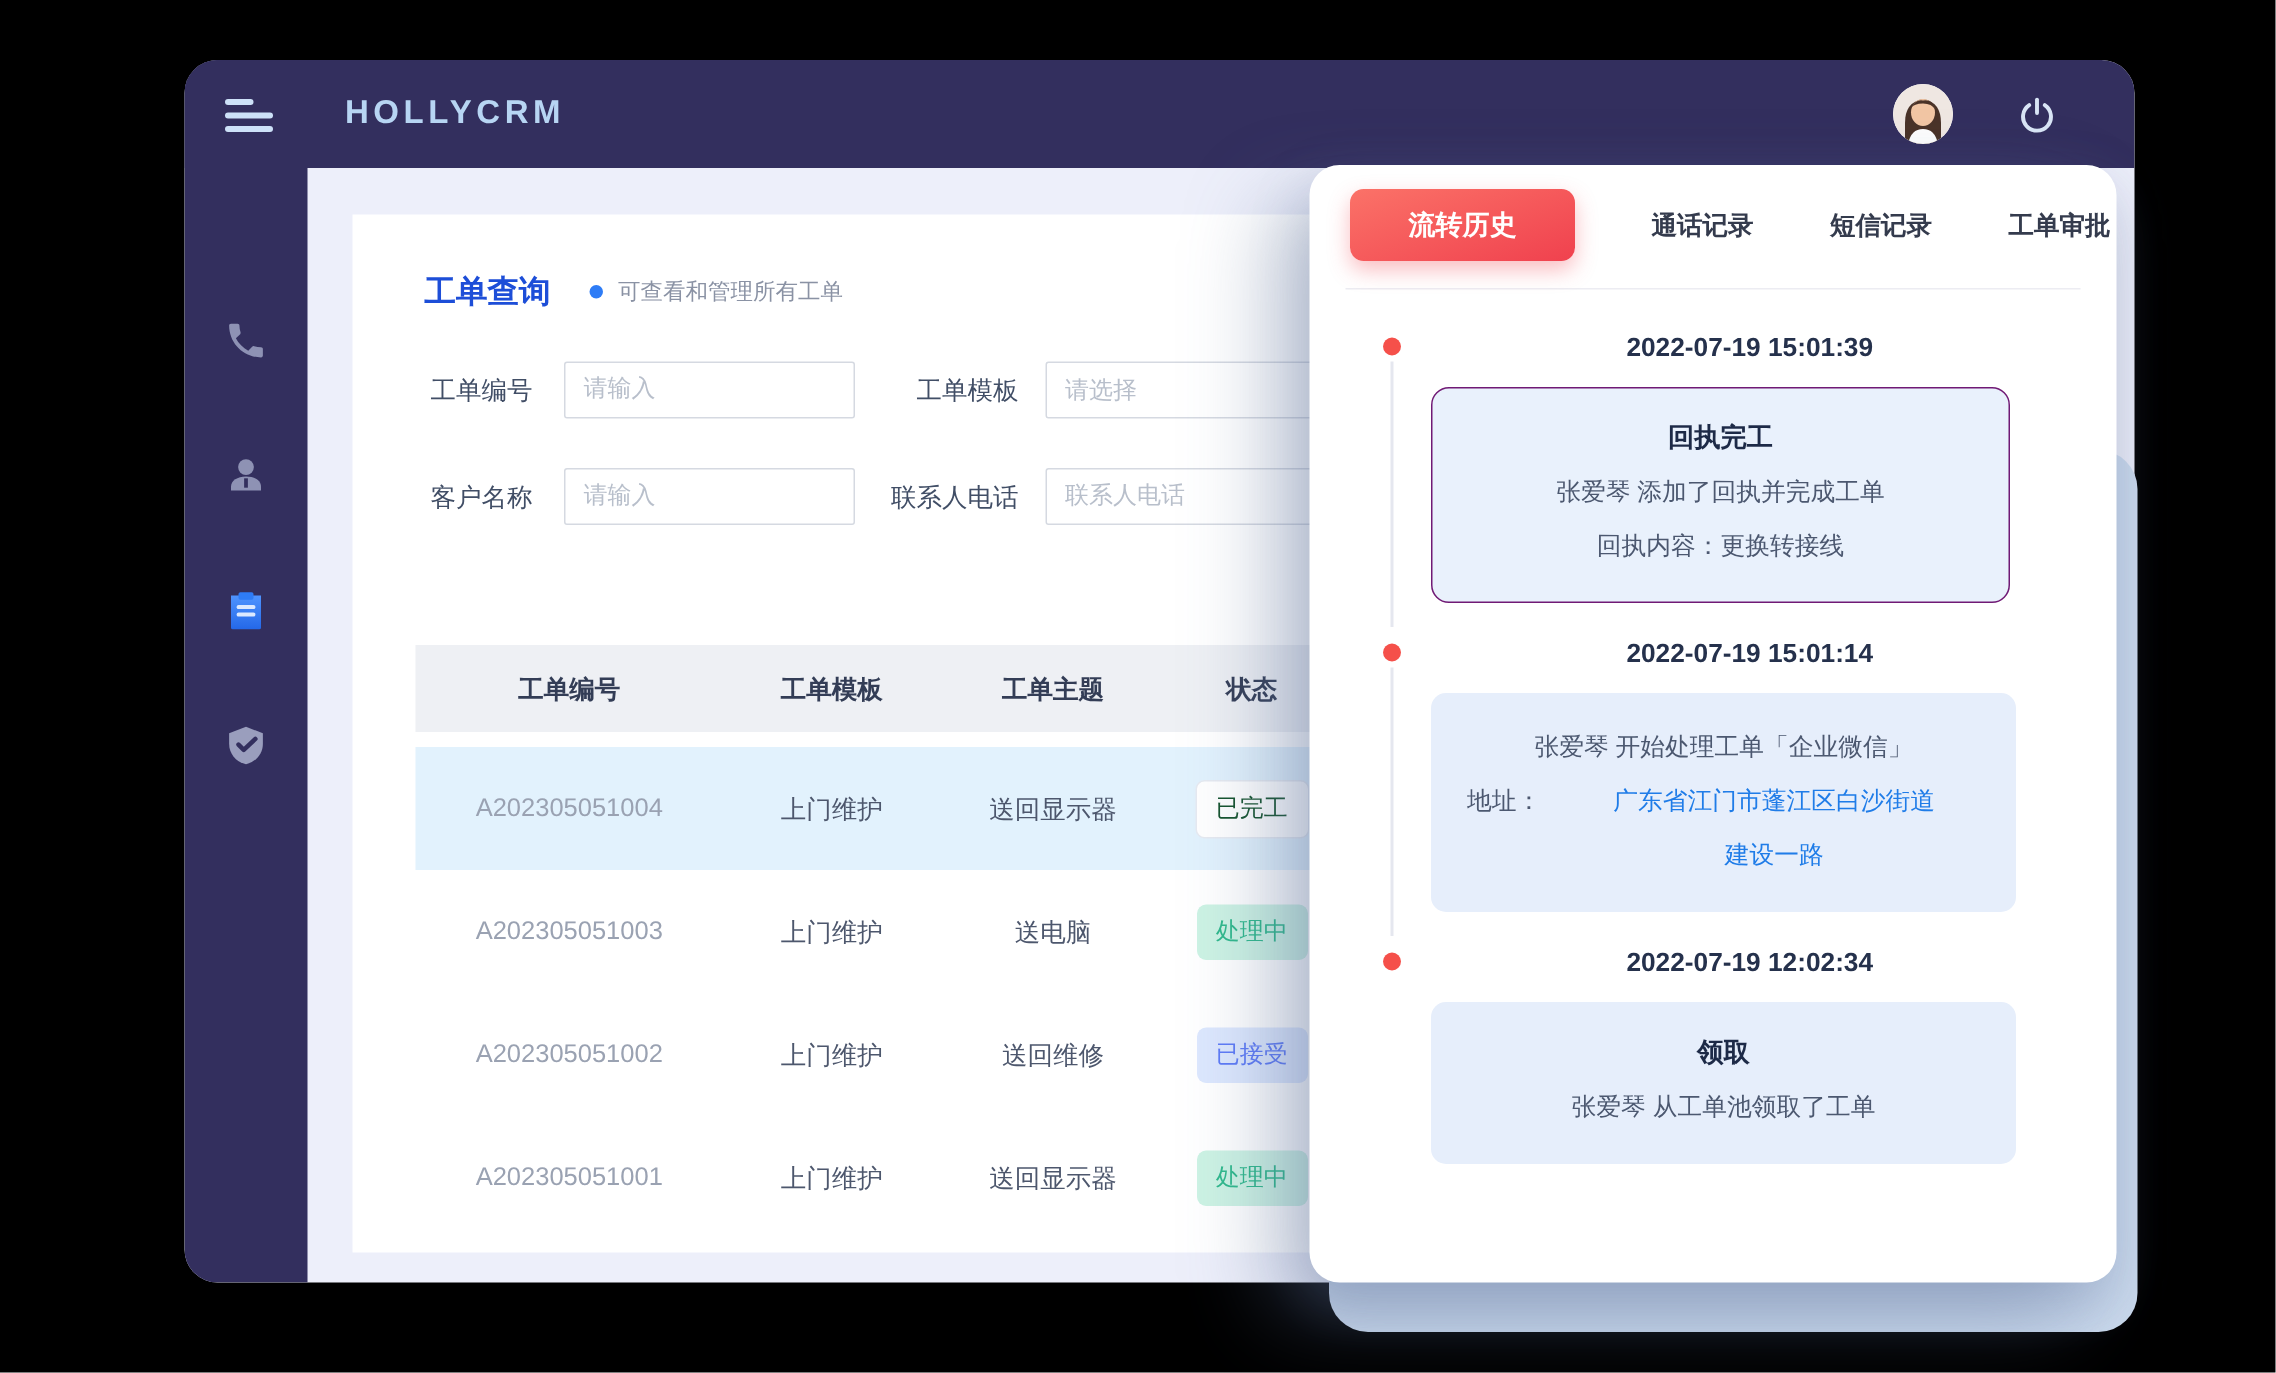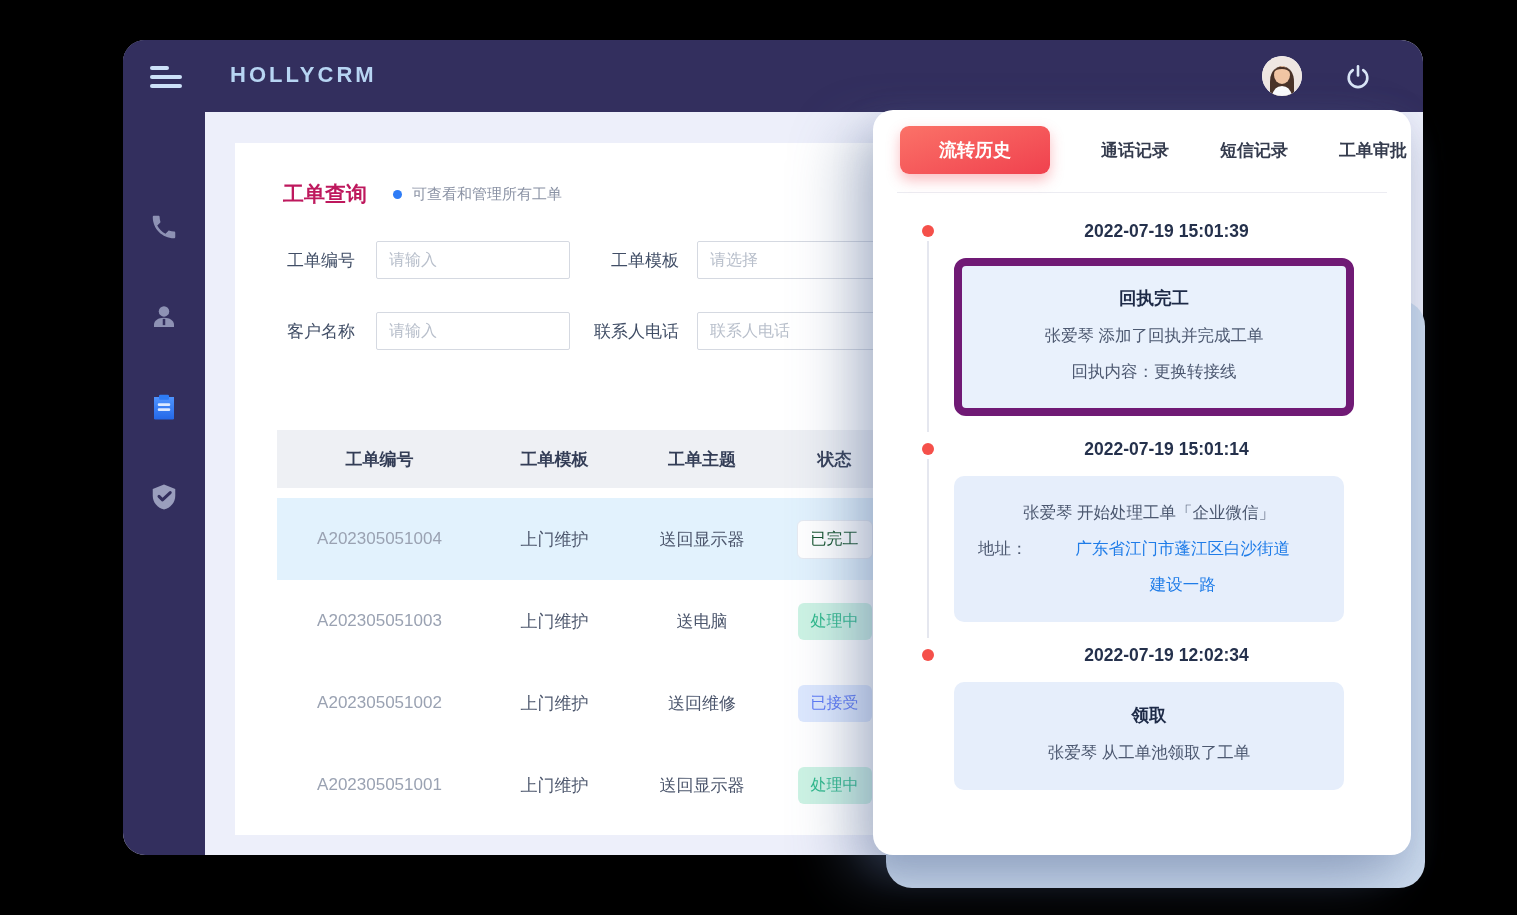--- a/index.html
+++ b/index.html
@@ -22,21 +22,21 @@
     letter-spacing:3px;color:#b7d5f3;}
   .avatar{position:absolute;left:1139px;top:16px;width:40px;height:40px;border-radius:50%;
     background:#fff;overflow:hidden;cursor:pointer;}
   .power{position:absolute;left:1222px;top:24px;width:26px;height:26px;cursor:pointer;}
   
   .nav{position:absolute;left:0;top:170px;width:82px;display:flex;flex-direction:column;align-items:center;gap:56px;}
   .nav-item{width:34px;height:34px;display:flex;align-items:center;justify-content:center;cursor:pointer;}
   
   .card{position:absolute;left:112px;top:103px;right:18px;bottom:20px;background:#ffffff;}
   .page-head{position:absolute;left:48px;top:37px;display:flex;align-items:center;}
-  .page-title{font-size:21px;font-weight:bold;color:#be185d;}
+  .page-title{font-size:21px;font-weight:bold;color:#1d4ed8;}
   .dot-blue{width:9px;height:9px;border-radius:50%;background:#2e7cf6;margin:0 10px 0 26px;}
   .page-sub{font-size:15px;color:#8a92a4;}
   .filters{position:absolute;left:52px;top:98px;width:780px;}
   .f-row{display:flex;align-items:center;height:38px;margin-bottom:33px;}
   .f-label{font-size:17px;color:#414e66;}
   .f-label.l1{width:89px;}
   .f-input{width:168px;height:36px;border:1px solid #d5d9e1;border-radius:2px;background:#fff;
     font-size:16px;color:#333;padding:0 12px;outline:none;}
   .f-input::placeholder{color:#b8bfcb;}
   .f-label.l2{margin-left:41px;margin-right:18px;}
@@ -68,21 +68,21 @@
     background:linear-gradient(160deg,#fb7268,#f0414e);color:#fff;font-size:18px;font-weight:bold;
     box-shadow:0 6px 14px rgba(240,65,78,.35);cursor:pointer;}
   .tab{font-size:17px;font-weight:600;color:#343b4d;margin-left:51px;cursor:pointer;}
   .tabs-divider{height:1px;background:#ececf2;margin:18px 24px 0 24px;}
   .timeline{padding:25px 36px 0 49px;}
   .entry{position:relative;text-align:center;}
   .entry .tdot{position:absolute;left:0;top:7px;width:12px;height:12px;border-radius:50%;background:#f5504a;}
   .entry .tline{position:absolute;left:5px;top:23px;bottom:-16px;width:2px;background:#e5e7ef;}
   .entry .time{margin-left:36px;font-size:17.5px;font-weight:600;color:#25314c;line-height:26px;}
   .tcard{margin:14px 0 20px 32px;width:342px;border-radius:10px;background:#e6eefb;padding:18px 24px 20px 24px;}
-  .tcard.hl{background:#e9f1fc;border:8px solid #701a75;padding:17px 21px 19px 21px;border-radius:12px;}
+  .tcard.hl{background:#e9f1fc;border:1px solid #701a75;padding:17px 21px 19px 21px;border-radius:12px;}
   .tcard .ttitle{font-size:17.5px;font-weight:bold;color:#1d2a47;line-height:30px;margin-bottom:4px;}
   .tcard .tbody-line{font-size:16.5px;color:#4c5870;line-height:36px;}
   .addr{display:flex;gap:48px;}
   .addr .alabel{font-size:16.5px;color:#4c5870;line-height:36px;white-space:nowrap;}
   .addr .alink{font-size:16.5px;color:#1f7ce8;line-height:36px;cursor:pointer;}
   svg{display:block;}
 </style>
 </head>
 <body>
 

